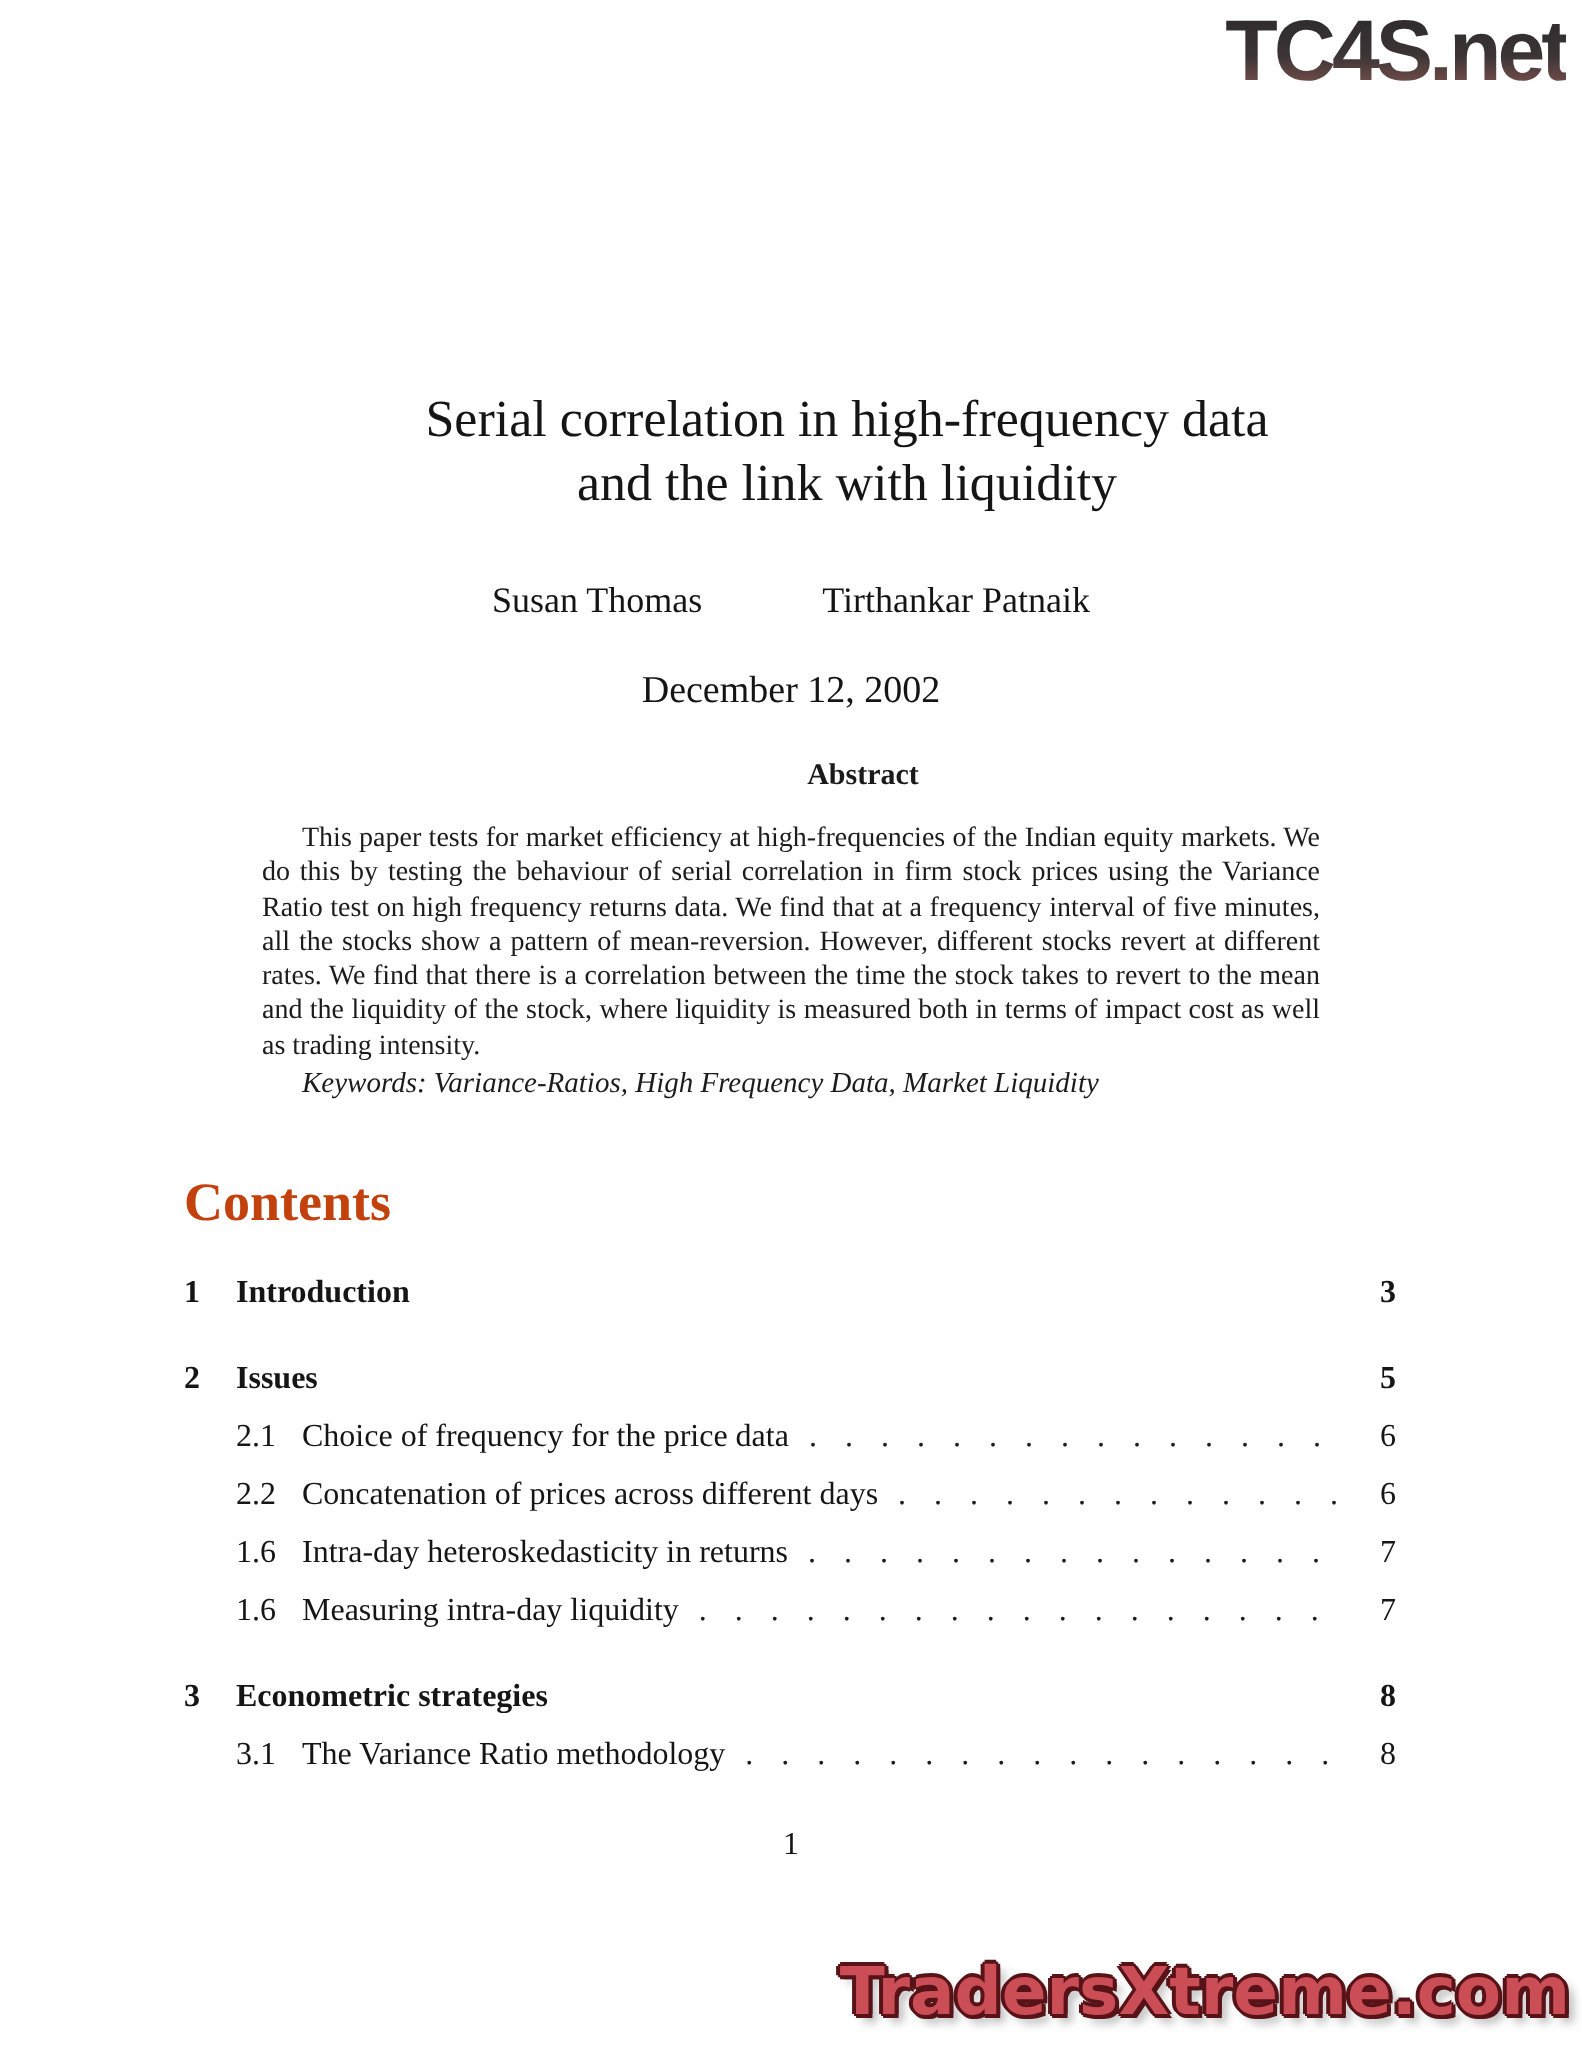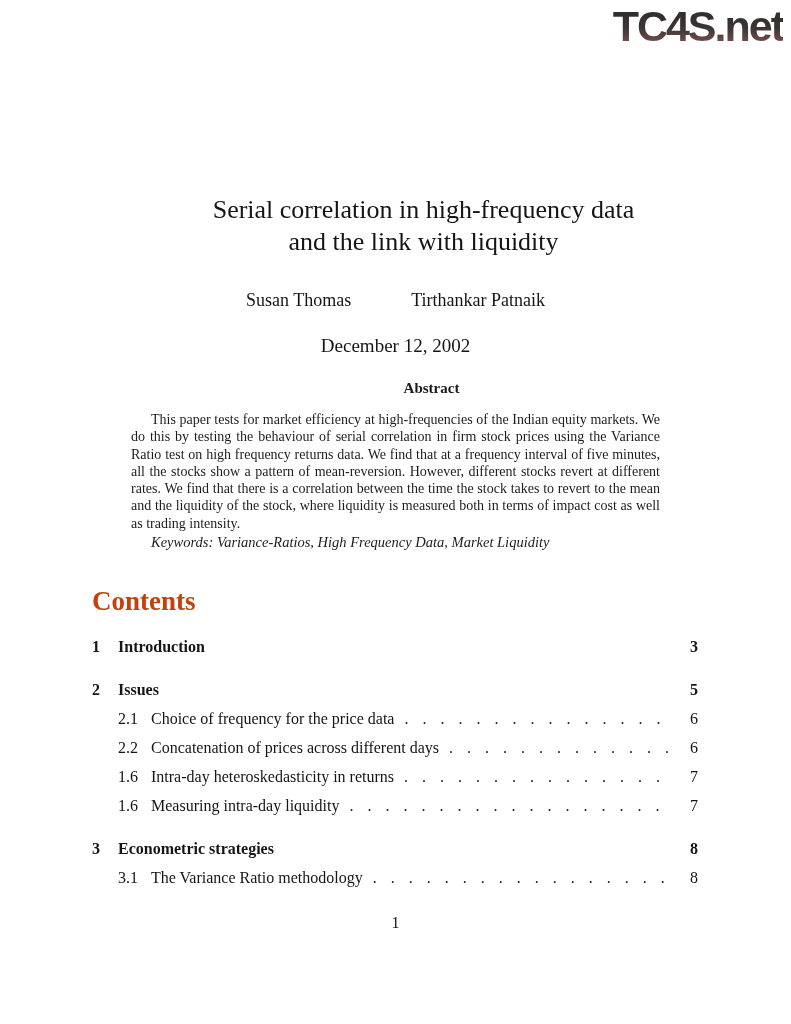--- a/index.html
+++ b/index.html
@@ -182,14 +182,15 @@
     <div class="toc-row lvl2">
       <span class="toc-num">3.1</span>
       <span class="toc-title">The Variance Ratio methodology</span>
       <span class="toc-dots"></span>
       <span class="toc-page">8</span>
     </div>
   </div>
 
   <div class="page-number">1</div>
 
+  <div class="logo-bottom">TradersXtreme.com</div>
 
 </div>
 
 </body></html>

